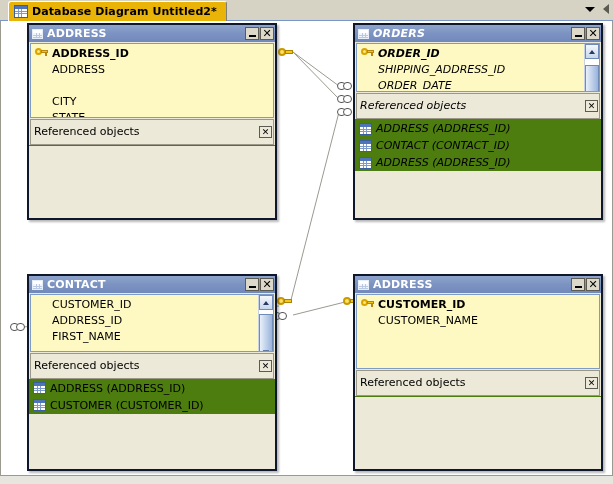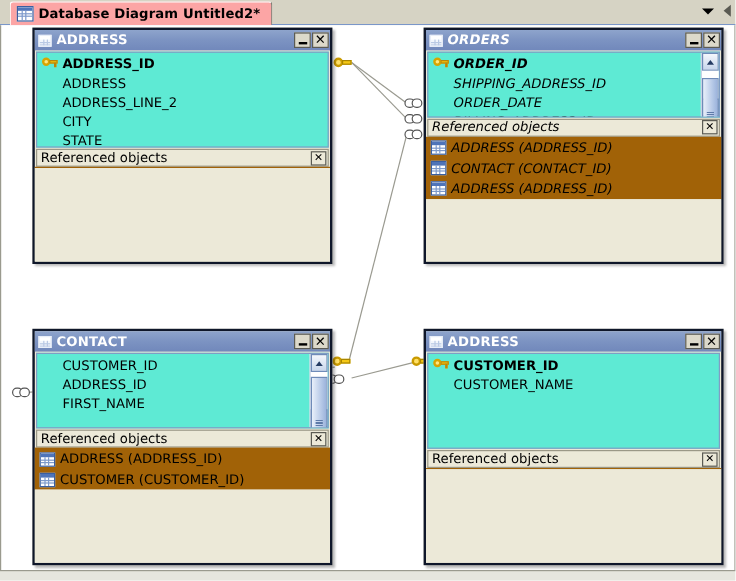--- a/index.html
+++ b/index.html
@@ -19,21 +19,21 @@
   .tabstrip {
     position: absolute; left: 0; top: 0;
     width: 613px; height: 21px;
     background: #d6d3c4;
     border-bottom: 1px solid #7a96c8;
     box-sizing: border-box;
   }
   .tab {
     position: absolute; left: 8px; top: 1px;
     height: 20px;
-    background: #fca5a5;
+    background: #eab308;
     border-top: 1px solid #ffffff;
     border-left: 1px solid #ffffff;
     border-right: 1px solid #7f7f76;
     border-radius: 3px 3px 0 0;
     display: flex; align-items: center;
     padding: 0 9px 0 5px;
     box-sizing: border-box;
   }
   .tab-icon {
     width: 14px; height: 13px;
@@ -143,21 +143,21 @@
   }
   .winbtn.close {
     font-weight: bold;
     font-size: 11px;
     padding-bottom: 1px;
   }
 
   .tbl-body-wrap {
     flex: 1;
     display: flex;
-    background: #5eead4;
+    background: #fef9c3;
     border: 1px solid #7f9dc4;
     margin: 1px;
     overflow: hidden;
     position: relative;
     box-sizing: border-box;
   }
   .tbl-cols {
     flex: 1;
     overflow: hidden;
     padding: 1px 0 0 0;
@@ -272,21 +272,21 @@
   }
   .sthumb::after {
     content:"";
     position:absolute; left:3px; right:3px; top:50%;
     margin-top:-3px; height:6px;
     background: repeating-linear-gradient(to bottom,#5e7aa8 0 1px, transparent 1px 2px);
   }
 
   
   .ro-bar {
-    height: 15px;
+    height: 26px;
     margin: 0 1px;
     background: #ece9d8;
     border: 1px solid #9b9887;
     box-sizing: border-box;
     display: flex; align-items: center;
     padding: 0 1px 0 3px;
     flex: none;
   }
   .ro-bar .ro-label {
     font-size: 11px; color: #000; flex: 1;
@@ -296,21 +296,21 @@
   .ro-x {
     width: 13px; height: 12px;
     background: #ece9d8;
     border: 1px solid #5b5b54;
     display: flex; align-items: center; justify-content: center;
     font-size: 9px; font-weight: bold; color: #000;
     box-sizing: border-box;
     flex: none;
   }
   .ro-list {
-    background: #a16207;
+    background: #4d7c0f;
     padding: 1px 0 0 2px;
     flex: none;
   }
   .ro-item {
     height: 17px;
     display: flex; align-items: center;
     font-size: 11px; color: #000;
     white-space: nowrap;
   }
   .ro-item .gridicon {
@@ -448,21 +448,20 @@
                   </span>
                 </span>
                 <span class="colname">ADDRESS_ID</span>
               </div>
               <div class="col">
                 <span class="keyslot"></span>
                 <span class="colname">ADDRESS</span>
               </div>
               <div class="col">
                 <span class="keyslot"></span>
-                <span class="colname">ADDRESS_LINE_2</span>
               </div>
               <div class="col">
                 <span class="keyslot"></span>
                 <span class="colname">CITY</span>
               </div>
               <div class="col">
                 <span class="keyslot"></span>
                 <span class="colname">STATE</span>
               </div>
             </div>

